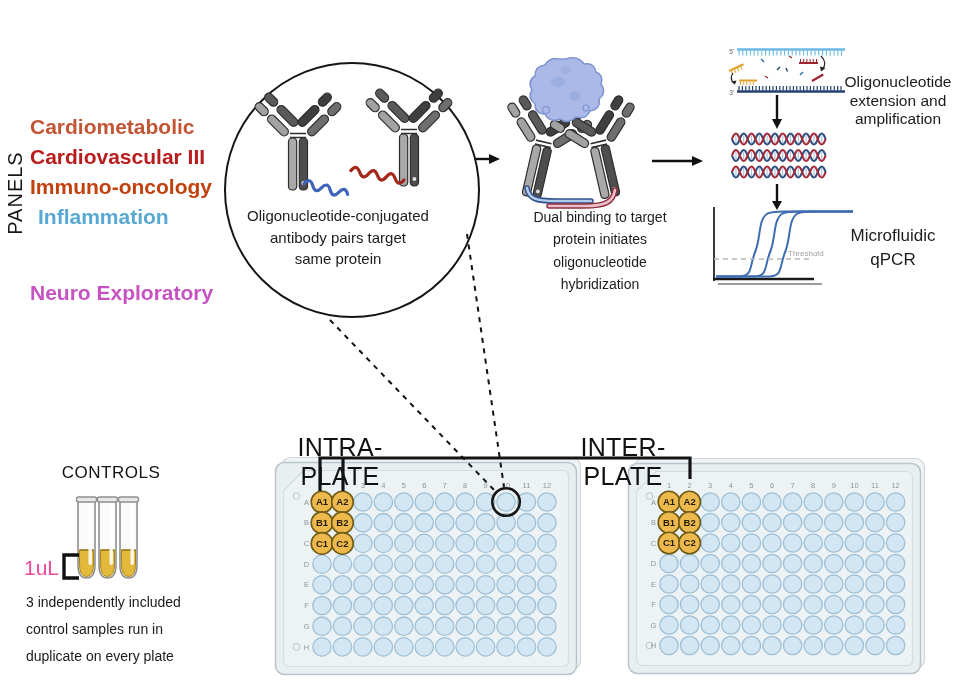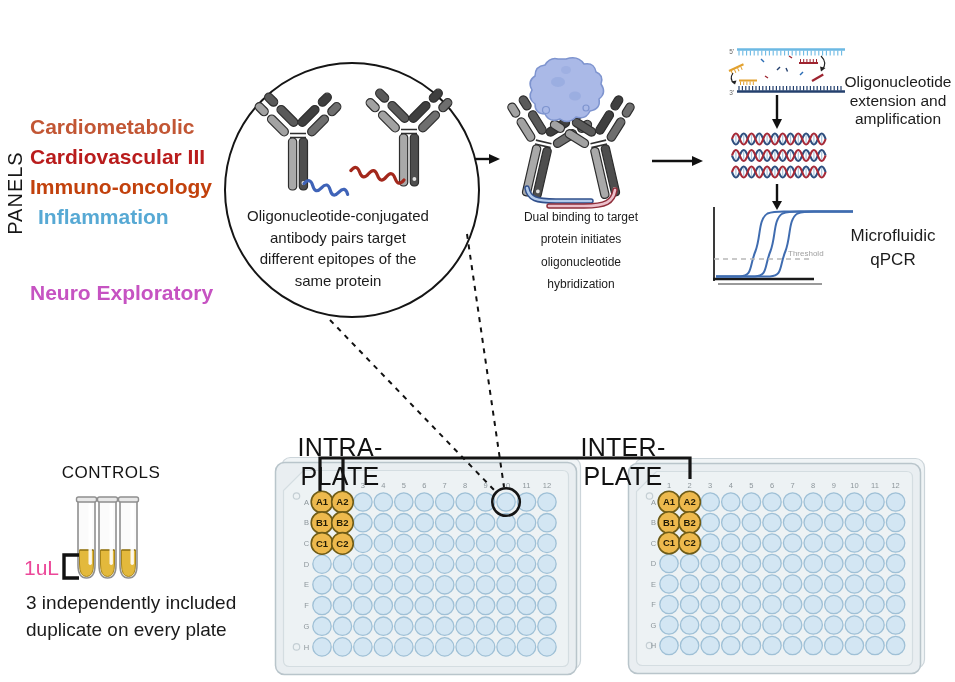--- a/index.html
+++ b/index.html
@@ -5,29 +5,29 @@
   html,body{margin:0;padding:0;background:#ffffff;}
   .canvas{position:relative;width:955px;height:682px;background:#ffffff;overflow:hidden;
           font-family:"Liberation Sans",sans-serif;color:#1c1c1c;}
   svg{position:absolute;left:0;top:0;font-family:"Liberation Sans",sans-serif;}
   .txt{position:absolute;color:#1c1c1c;}
   .center{text-align:center;}
   .panels-list{left:30px;top:112px;font-weight:700;font-size:21px;line-height:30px;white-space:nowrap;}
   .panels-axis{left:-34px;top:181px;width:100px;height:24px;text-align:center;
                font-size:20px;letter-spacing:1px;transform:rotate(-90deg);color:#161616;}
   .cap1{left:223px;top:205px;width:230px;font-size:15px;line-height:21.5px;}
-  .cap2{left:491px;top:206px;width:180px;font-size:12px;line-height:22.4px;}
+  .cap2{left:510px;top:206px;width:180px;font-size:14px;line-height:22.4px;}
   .cap3{left:833px;top:73px;width:130px;font-size:15.5px;line-height:18.5px;}
   .cap4{left:823px;top:224px;width:140px;font-size:17px;line-height:24px;}
   .plate-label{font-size:25px;color:#111;letter-spacing:0.3px;}
   .intra{left:270px;top:433px;width:140px;}
   .inter{left:553px;top:433px;width:140px;text-align:center;}
   .controls-title{left:51px;top:463px;width:120px;font-size:17px;letter-spacing:0.5px;color:#141414;}
   .vol{left:24px;top:556px;font-size:21px;color:#ec4899;}
-  .controls-cap{left:26px;top:589px;font-size:19px;line-height:27px;color:#1a1a1a;}
+  .controls-cap{left:26px;top:589px;font-size:14px;line-height:27px;color:#1a1a1a;}
 </style>
 </head>
 <body>
 
 <div class="canvas">
 
   <svg id="art" width="955" height="682" viewBox="0 0 955 682">
     <defs>
       <g id="antibody">
         <path d="M-8,-52.5 H8 M-8,-56.5 H8" fill="none" stroke="#2f2f2f" stroke-width="1.6"></path>
@@ -553,21 +553,20 @@
     <div style="color: rgb(194, 86, 52);">Cardiometabolic</div>
     <div style="color: #b91c1c;">Cardiovascular III</div>
     <div style="color: #c2410c;">Immuno-oncology</div>
     <div style="color: rgb(87, 169, 212); margin-left: 8px;">Inflammation</div>
     <div style="color: rgb(198, 83, 194); margin-top: 46px;">Neuro Exploratory</div>
   </div>
 
   <div class="txt cap1 center">
     <div>Oligonucleotide-conjugated</div>
     <div>antibody pairs target</div>
-    <div>different epitopes of the</div>
     <div>same protein</div>
   </div>
 
   <div class="txt cap2 center">
     <div>Dual binding to target</div>
     <div>protein initiates</div>
     <div>oligonucleotide</div>
     <div>hybridization</div>
   </div>
 
@@ -582,15 +581,16 @@
     <div>qPCR</div>
   </div>
 
   <div class="txt plate-label intra center">INTRA-PLATE</div>
   <div class="txt plate-label inter center">INTER-PLATE</div>
 
   <div class="txt controls-title center">CONTROLS</div>
   <div class="txt vol">1uL</div>
   <div class="txt controls-cap">
     <div>3 independently included</div>
+    <div>control samples run in</div>
     <div>duplicate on every plate</div>
   </div>
 </div>
 
 </body></html>

